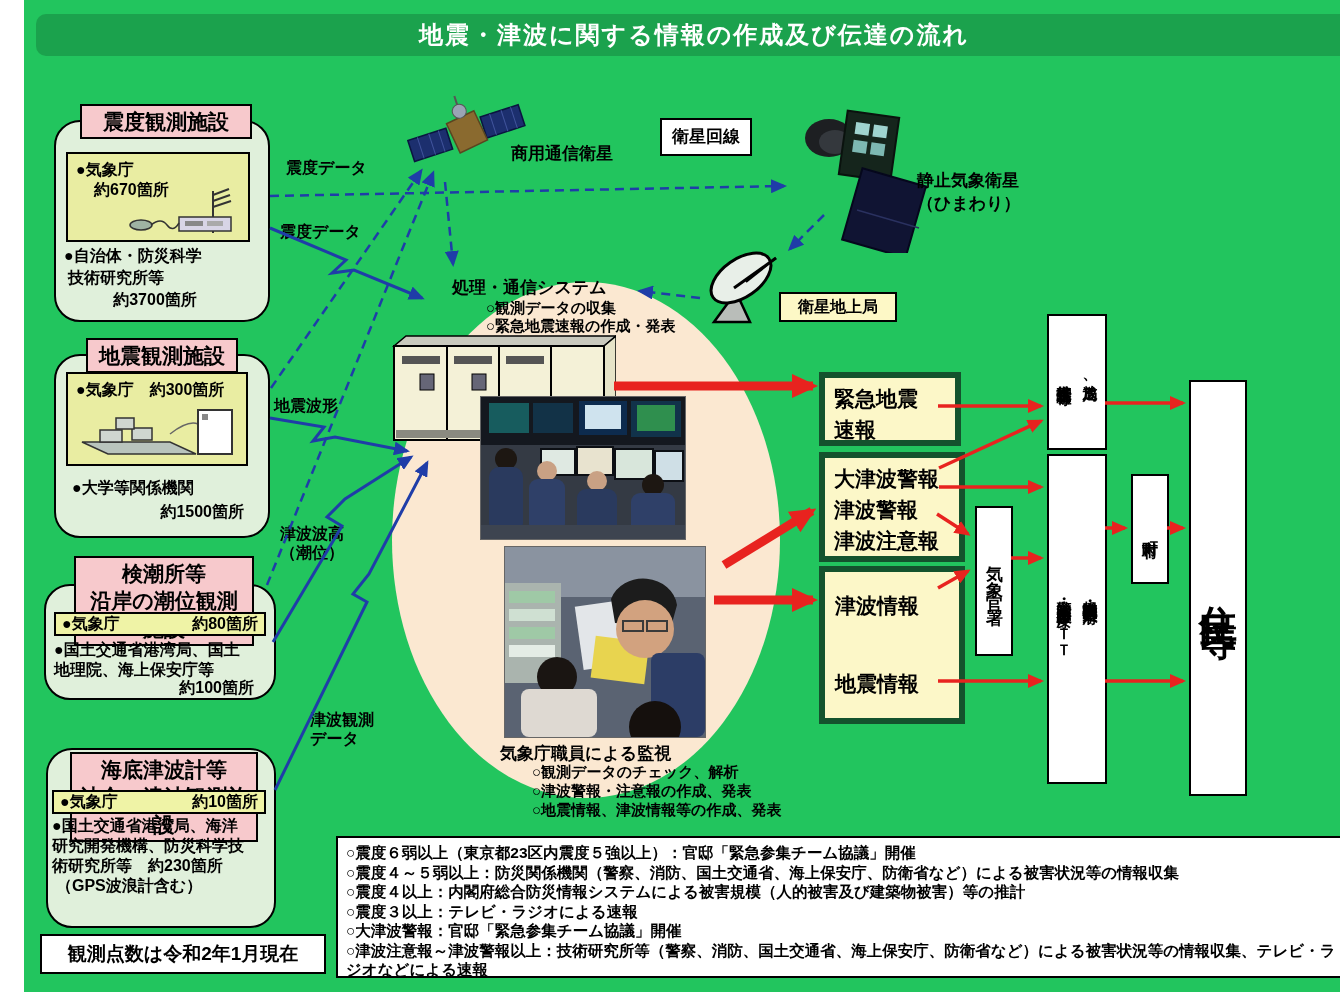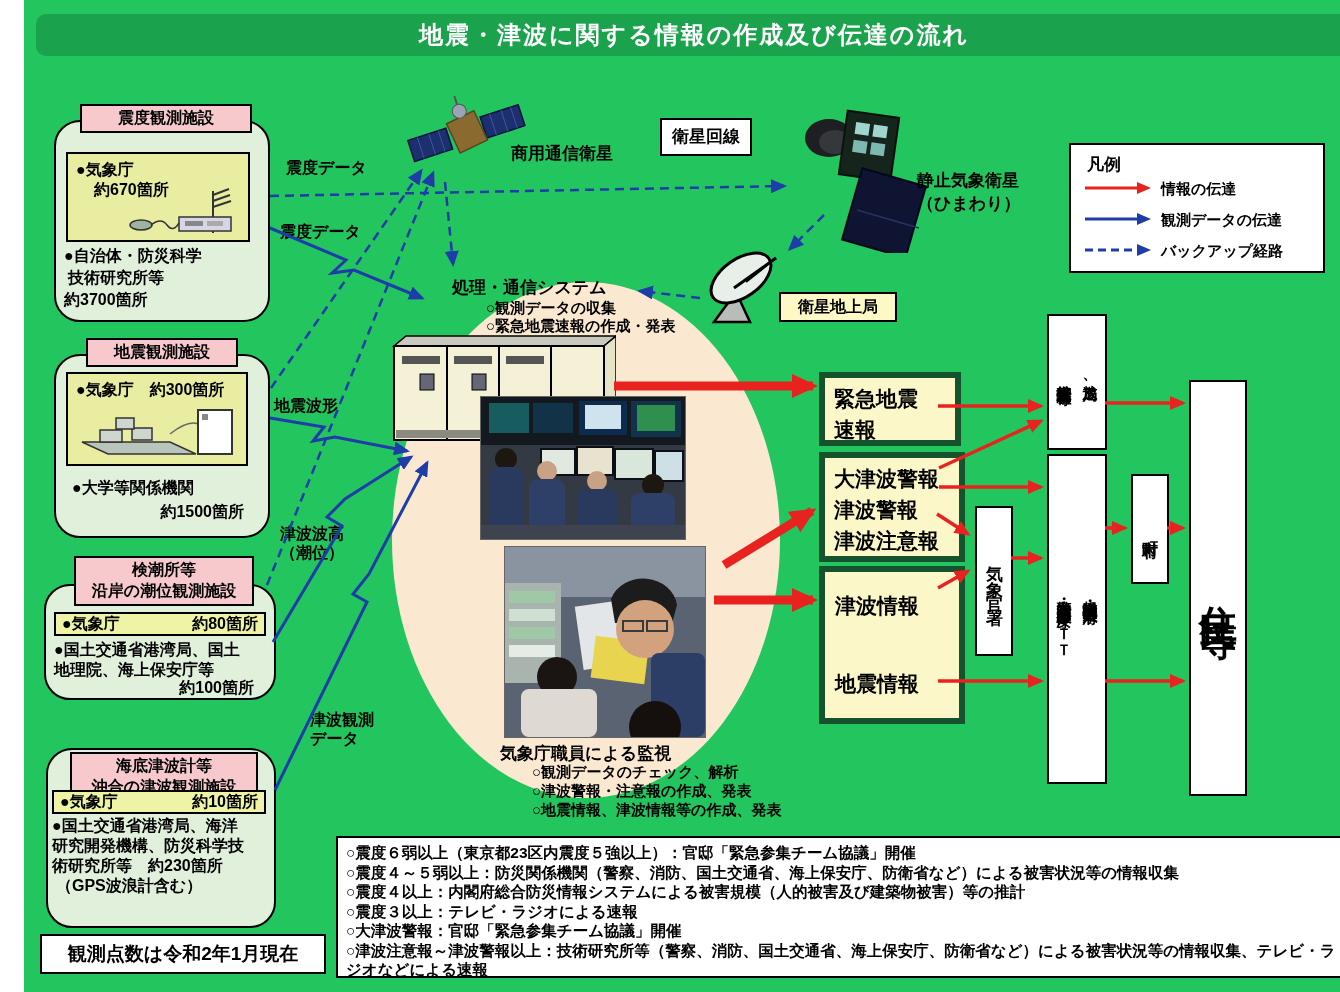--- a/index.html
+++ b/index.html
@@ -4,21 +4,21 @@
 <style>
   html,body{margin:0;padding:0;background:#fff;}
   .canvas{position:relative;width:1340px;height:992px;background:#22c55e;overflow:hidden;
           font-family:"Liberation Sans","DejaVu Sans",sans-serif;color:#000;margin-left:24px;}
   .abs{position:absolute;}
   .banner{background:#1ba24d;color:#fff;border-radius:10px;text-align:center;
           font-size:24px;font-weight:bold;line-height:42px;letter-spacing:2px;z-index:2;}
   .ellipse{background:#fbe8d1;border-radius:50%;z-index:1;}
   .src-box{background:#e0f0db;border:2px solid #000;border-radius:26px;z-index:2;}
   .src-head{background:#f7c9cc;border:2px solid #000;text-align:center;font-weight:bold;
-            font-size:16px;line-height:1.3;padding:2px 4px;z-index:3;}
+            font-size:21px;line-height:1.3;padding:2px 4px;z-index:3;}
   .inner-yellow{background:#e9eda2;border:2px solid #000;z-index:3;}
   .strip{background:#eff3a6;border:2px solid #000;display:flex;justify-content:space-between;
          align-items:center;padding:0 6px;font-size:16px;font-weight:600;z-index:3;}
   .t16{font-size:16px;font-weight:600;line-height:1.25;z-index:3;}
   .t15{font-size:15px;font-weight:600;line-height:1.3;z-index:3;}
   .t17b{font-size:17px;font-weight:bold;z-index:3;}
   .whitebox{background:#fff;border:2px solid #000;text-align:center;font-weight:600;z-index:2;}
   .ylabel{background:#fdf8c6;border:2px solid #000;text-align:center;font-weight:600;
           font-size:16px;line-height:26px;z-index:4;}
   .outbox{background:#fcf7c8;border:6px solid #14532d;font-size:21px;font-weight:600;
@@ -55,21 +55,21 @@
       <line x1="86" y1="20" x2="104" y2="14" stroke="#333" stroke-width="2"></line>
       <rect x="52" y="30" width="52" height="14" fill="#d8d5e6" stroke="#333" stroke-width="1.5"></rect>
       <rect x="58" y="34" width="18" height="5" fill="#888"></rect>
       <rect x="80" y="34" width="16" height="5" fill="#aaa"></rect>
       <ellipse cx="14" cy="38" rx="11" ry="5" fill="#9fb3a3" stroke="#333" stroke-width="1.5"></ellipse>
       <path d="M24,38 q10,-8 16,0 t12,-2" fill="none" stroke="#333" stroke-width="1.5"></path>
     </svg>
   </div>
   <div class="abs t16" style="left:40px;top:246px;">●自治体・防災科学</div>
   <div class="abs t16" style="left:44px;top:268px;">技術研究所等</div>
-  <div class="abs t16" style="left:40px;top:290px;width:182px;text-align:left;">約3700箇所</div>
+  <div class="abs t16" style="left:40px;top:290px;width:182px;text-align:center;">約3700箇所</div>
 
   <div class="abs src-box" style="left:30px;top:354px;width:212px;height:180px;"></div>
   <div class="abs src-head" style="left:62px;top:338px;width:140px;">地震観測施設</div>
   <div class="abs inner-yellow" style="left:42px;top:372px;width:178px;height:90px;">
     <div class="abs t16" style="left:8px;top:6px;">●気象庁　約300箇所</div>
     <svg class="abs" style="left:6px;bottom:4px;" width="164" height="56" viewBox="0 0 164 56">
       <polygon points="8,38 96,38 122,50 34,50" fill="#b9c4bd" stroke="#333" stroke-width="1.5"></polygon>
       <rect x="26" y="26" width="22" height="12" fill="#cfd6d0" stroke="#333" stroke-width="1.5"></rect>
       <rect x="58" y="24" width="20" height="12" fill="#cfd6d0" stroke="#333" stroke-width="1.5"></rect>
       <rect x="42" y="14" width="18" height="11" fill="#cfd6d0" stroke="#333" stroke-width="1.5"></rect>
@@ -138,38 +138,20 @@
     <rect x="54" y="44" width="14" height="12" fill="#7db8b2" transform="rotate(8 70 48)"></rect>
     <rect x="72" y="44" width="14" height="12" fill="#7db8b2" transform="rotate(8 70 48)"></rect>
     <rect x="52" y="78" width="66" height="74" fill="#101433" stroke="#05071c" stroke-width="2" transform="rotate(16 85 115)"></rect>
     <line x1="58" y1="112" x2="120" y2="130" stroke="#2a3160" stroke-width="1.5"></line>
   </svg>
   <div class="abs t17b" style="left:893px;top:170px;font-weight:600;line-height:1.35;">
     <div>静止気象衛星</div>
     <div>（ひまわり）</div>
   </div>
 
-  <div class="abs legend" style="left:1045px;top:143px;width:252px;height:126px;">
-    <div class="abs" style="left:16px;top:8px;font-size:17px;font-weight:600;">凡例</div>
-    <svg class="abs" style="left:14px;top:36px;" width="66" height="14" viewBox="0 0 66 14">
-      <line x1="0" y1="7" x2="52" y2="7" stroke="#e8231f" stroke-width="3"></line>
-        <polygon points="52,1 66,7 52,13" fill="#e8231f"></polygon>
-    </svg>
-    <div class="abs t15" style="left:90px;top:34px;">情報の伝達</div>
-    <svg class="abs" style="left:14px;top:67px;" width="66" height="14" viewBox="0 0 66 14">
-      <line x1="0" y1="7" x2="52" y2="7" stroke="#1f3da8" stroke-width="3"></line>
-        <polygon points="52,1 66,7 52,13" fill="#1f3da8"></polygon>
-    </svg>
-    <div class="abs t15" style="left:90px;top:65px;">観測データの伝達</div>
-    <svg class="abs" style="left:14px;top:98px;" width="66" height="14" viewBox="0 0 66 14">
-      <line x1="0" y1="7" x2="52" y2="7" stroke="#1f3da8" stroke-width="3" stroke-dasharray="8 5"></line>
-        <polygon points="52,1 66,7 52,13" fill="#1f3da8"></polygon>
-    </svg>
-    <div class="abs t15" style="left:90px;top:96px;">バックアップ経路</div>
-  </div>
 
   <svg class="abs illus" style="left:672px;top:242px;" width="95" height="85" viewBox="0 0 95 85">
     <polygon points="18,80 54,80 40,50" fill="#b9bdb9" stroke="#000" stroke-width="2.5"></polygon>
     <ellipse cx="45" cy="36" rx="34" ry="19" transform="rotate(-35 45 36)" fill="#e8efe8" stroke="#000" stroke-width="3"></ellipse>
     <line x1="38" y1="46" x2="80" y2="16" stroke="#000" stroke-width="3"></line>
     <line x1="50" y1="40" x2="80" y2="16" stroke="#000" stroke-width="2"></line>
   </svg>
   <div class="abs ylabel" style="left:755px;top:292px;width:114px;height:26px;">衛星地上局</div>
 
   <div class="abs t17b" style="left:428px;top:276px;">処理・通信システム</div>

